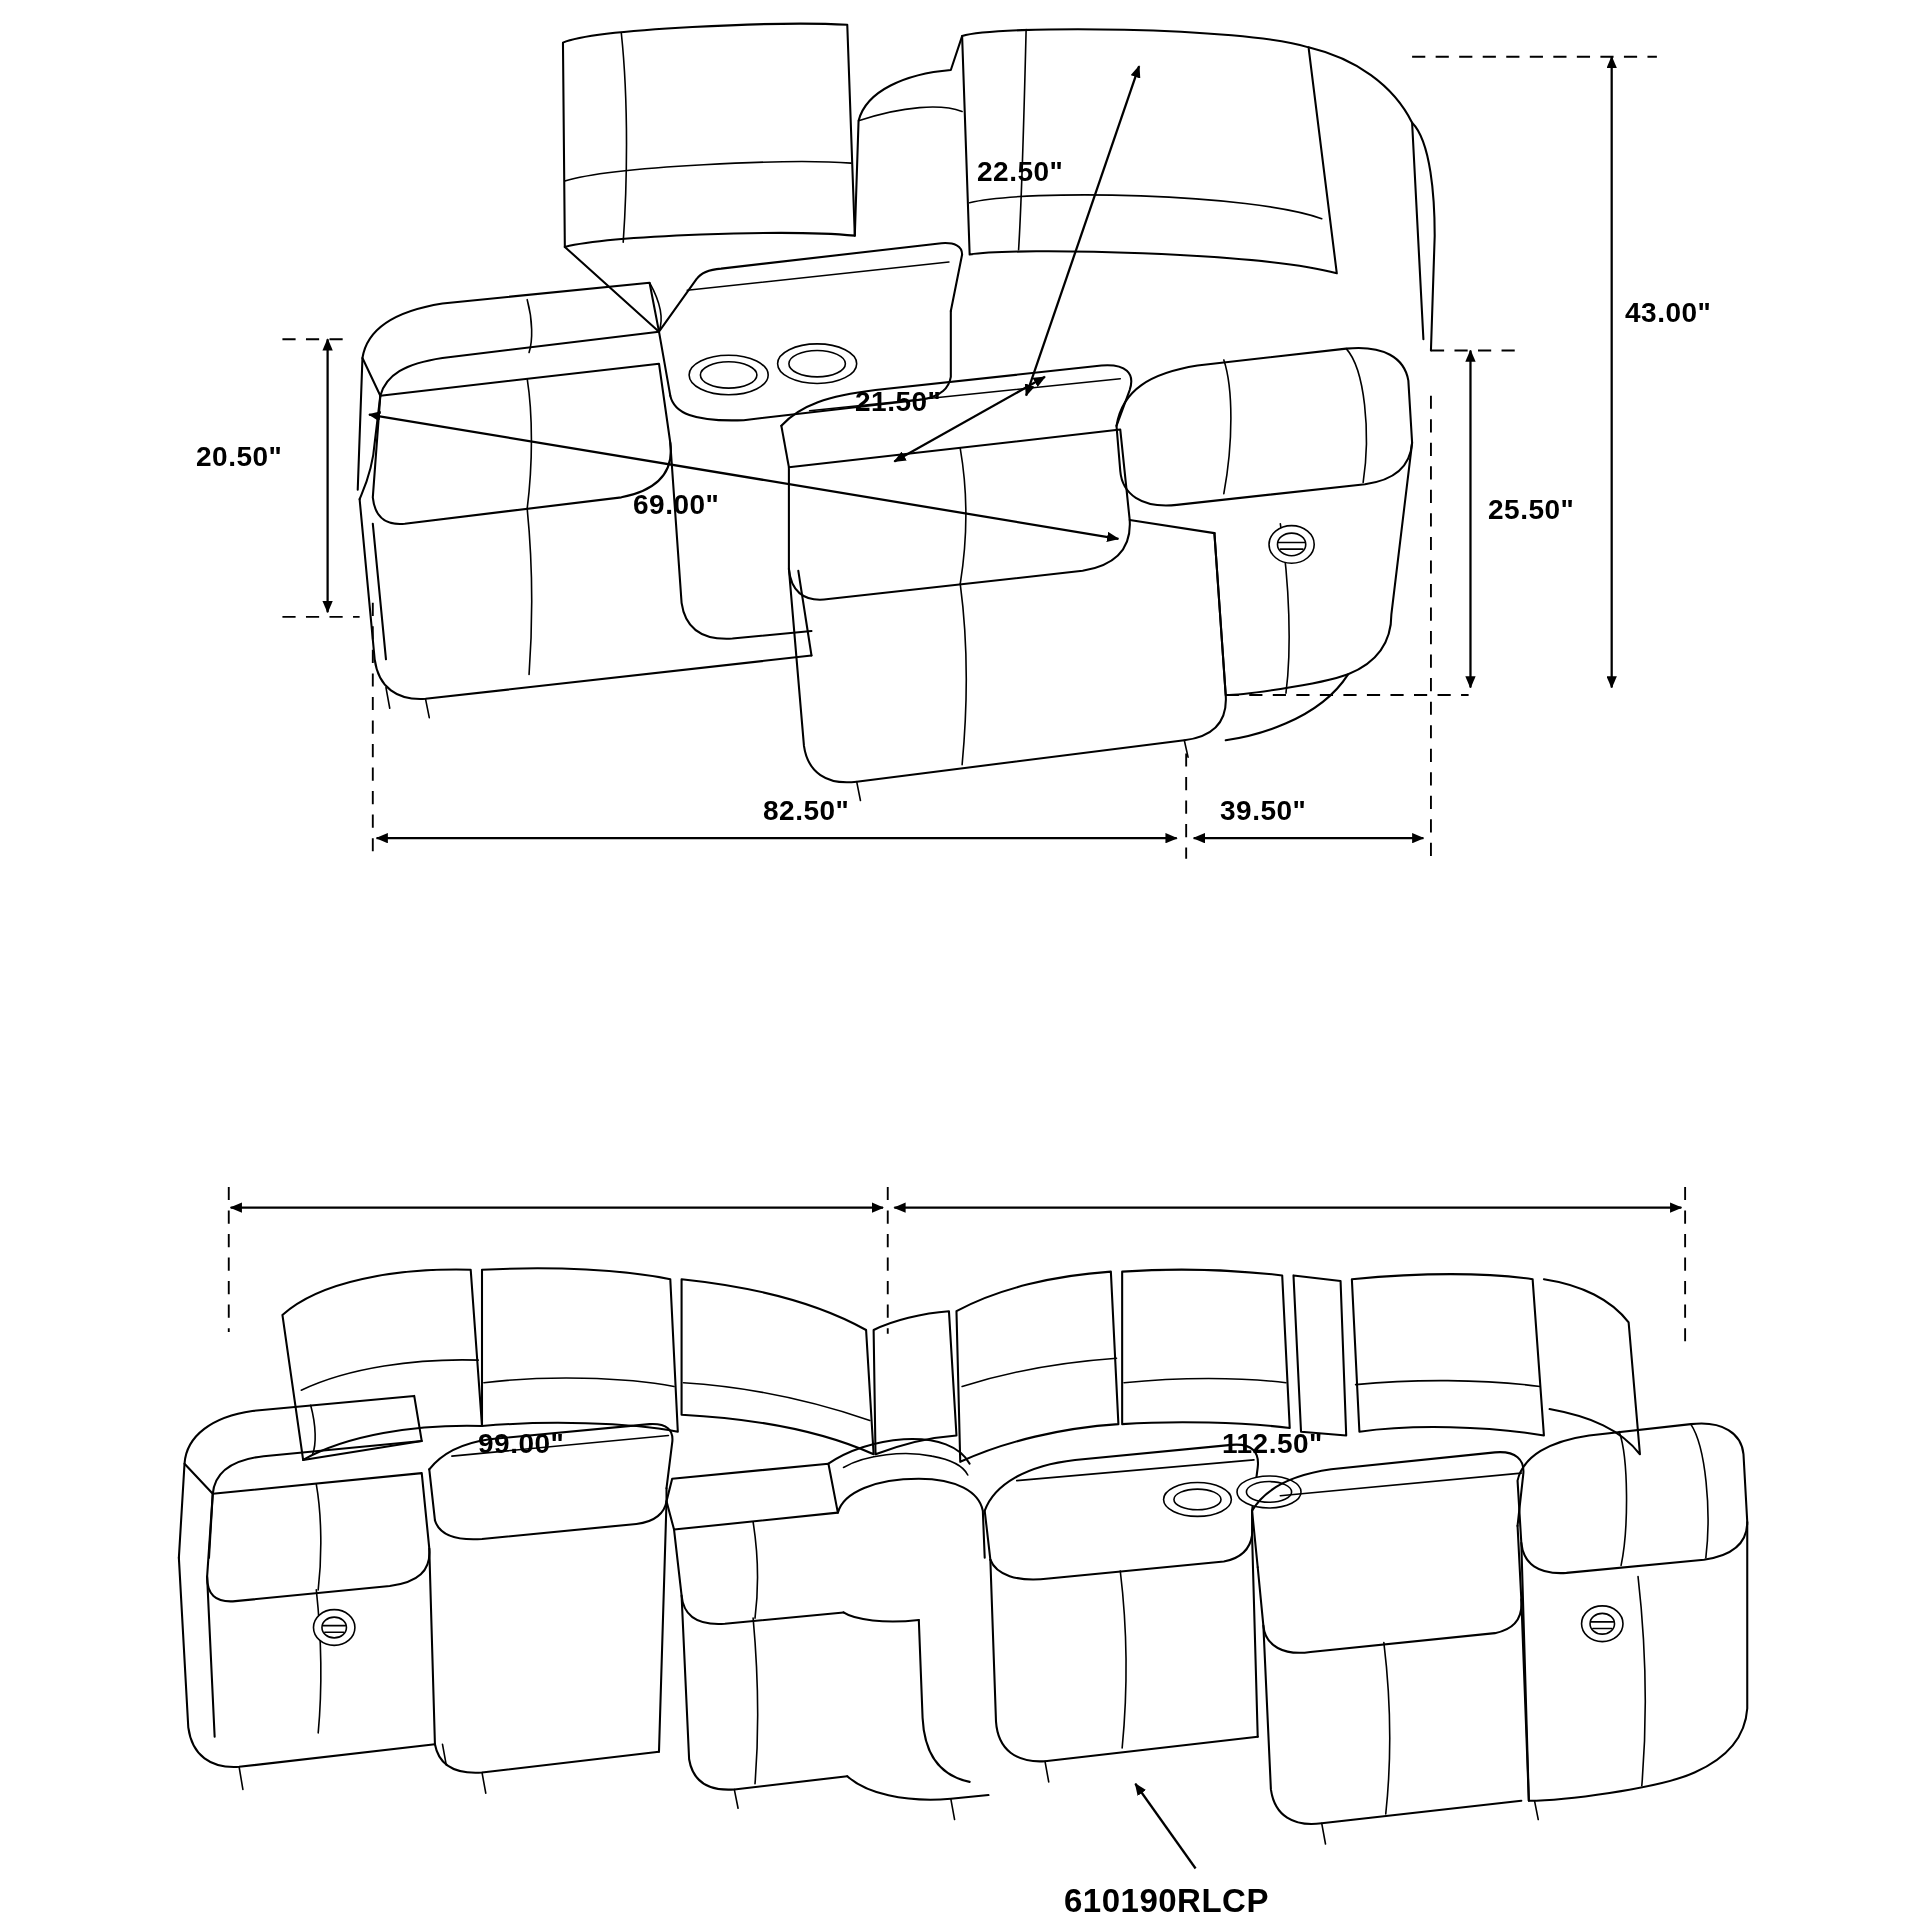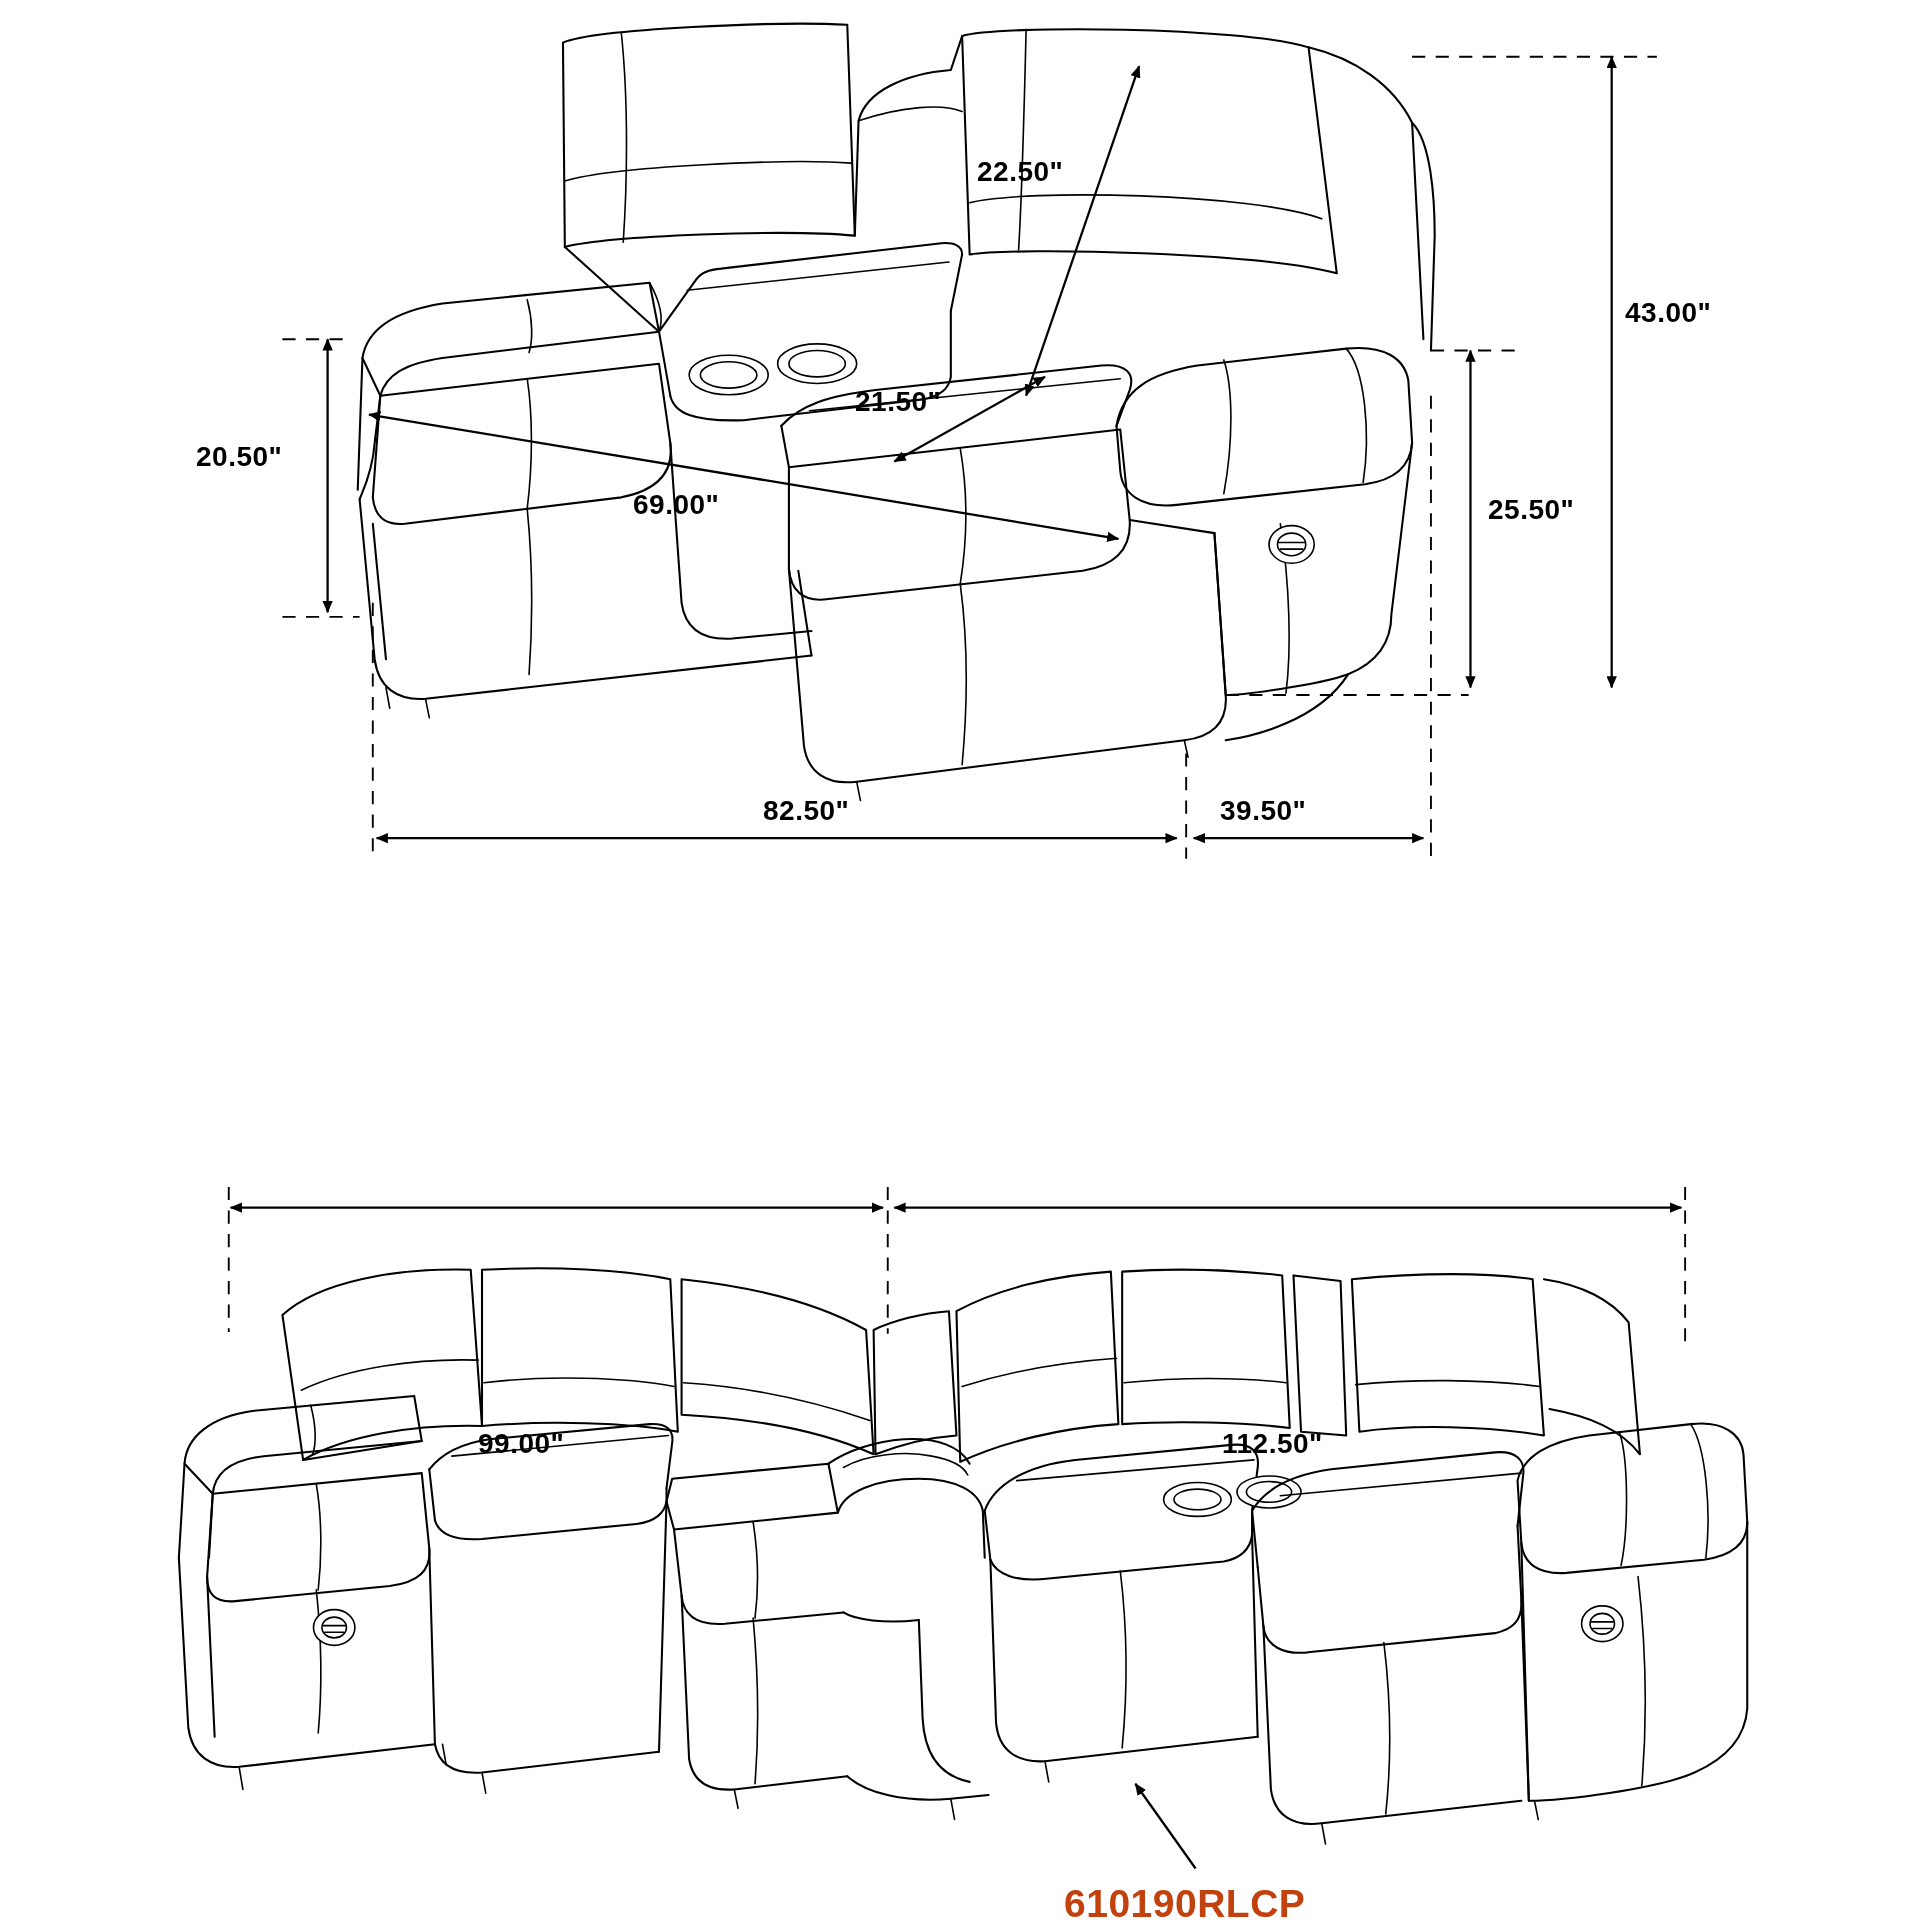--- a/index.html
+++ b/index.html
@@ -24,23 +24,23 @@
     font-weight: bold;
     font-size: 28px;
     letter-spacing: 0.5px;
     color: #000;
     white-space: nowrap;
     line-height: 1;
   }
   .model-label {
     position: absolute;
     font-weight: bold;
-    font-size: 39px;
+    font-size: 33px;
     letter-spacing: 0.5px;
-    color: #c2410c;
+    color: #000000;
     white-space: nowrap;
     line-height: 1;
   }
   svg { display: block; }
   .ln  { fill: none; stroke: #000; stroke-width: 2.2; stroke-linejoin: round; stroke-linecap: round; }
   .ln-thin { fill: none; stroke: #000; stroke-width: 1.7; stroke-linejoin: round; stroke-linecap: round; }
   .dash { fill: none; stroke: #000; stroke-width: 2; stroke-dasharray: 14 11; }
   .arrowline { fill: none; stroke: #000; stroke-width: 2.4; }
   .white { fill: #ffffff; }
 </style>

